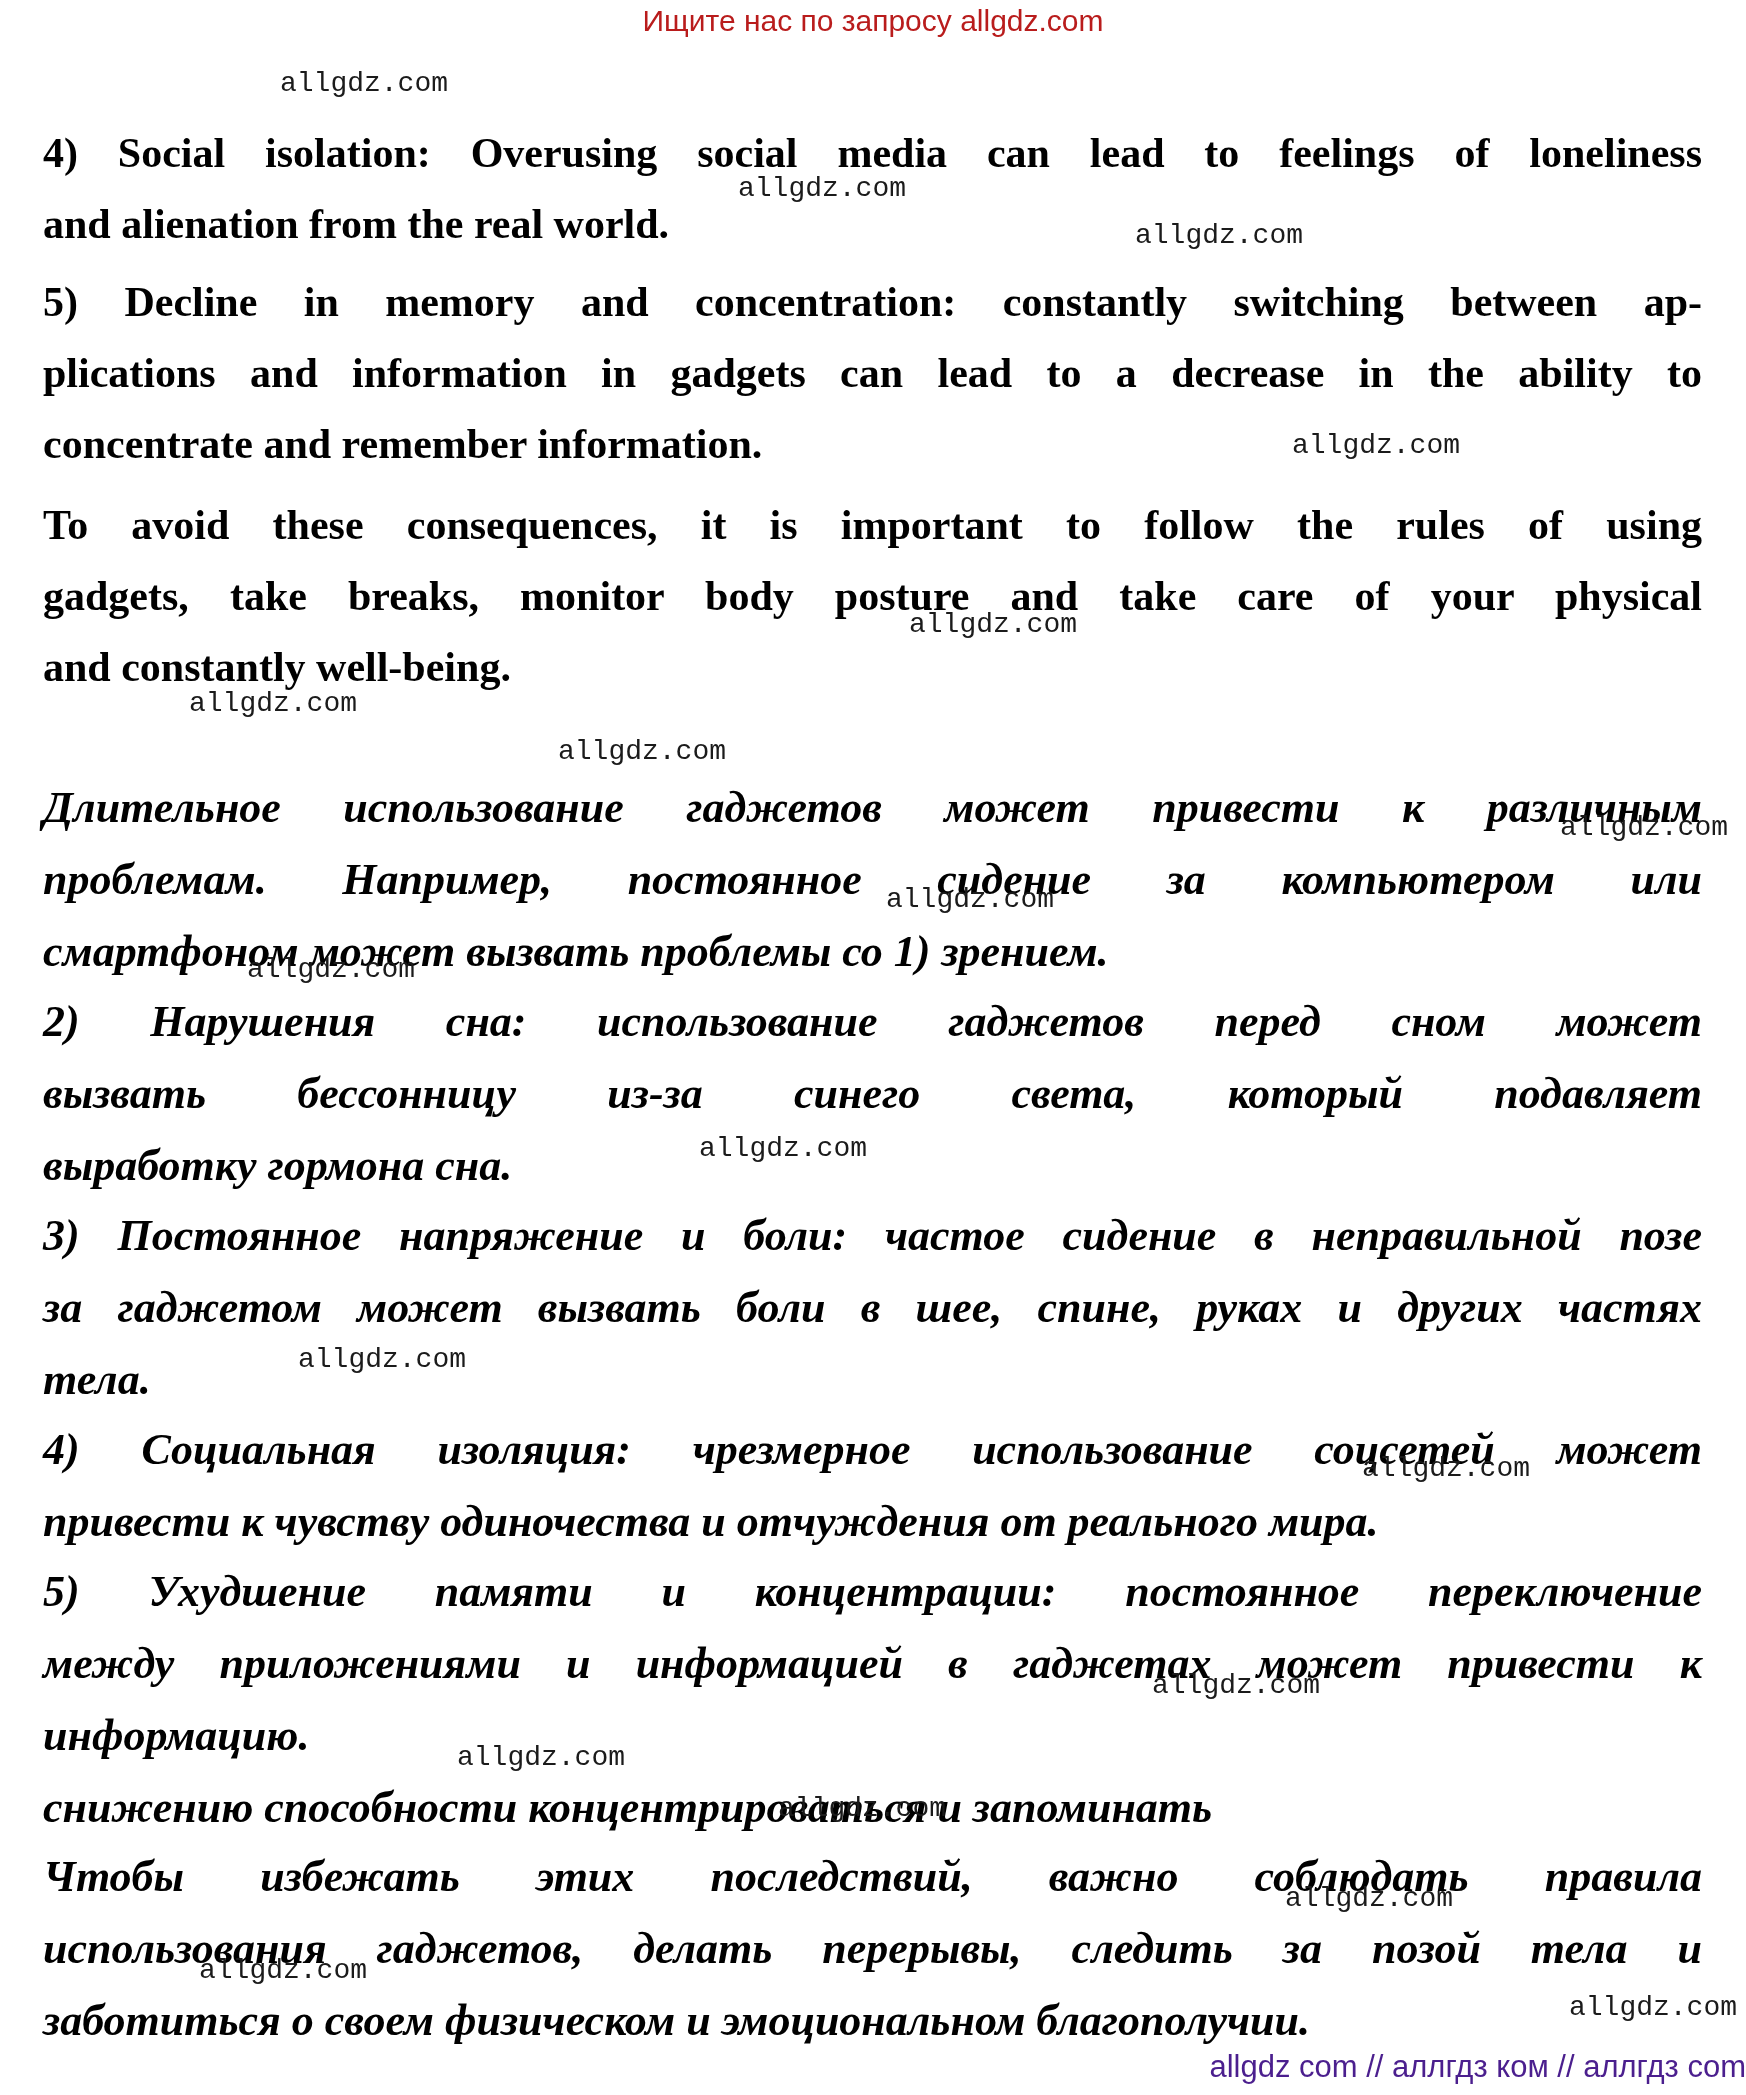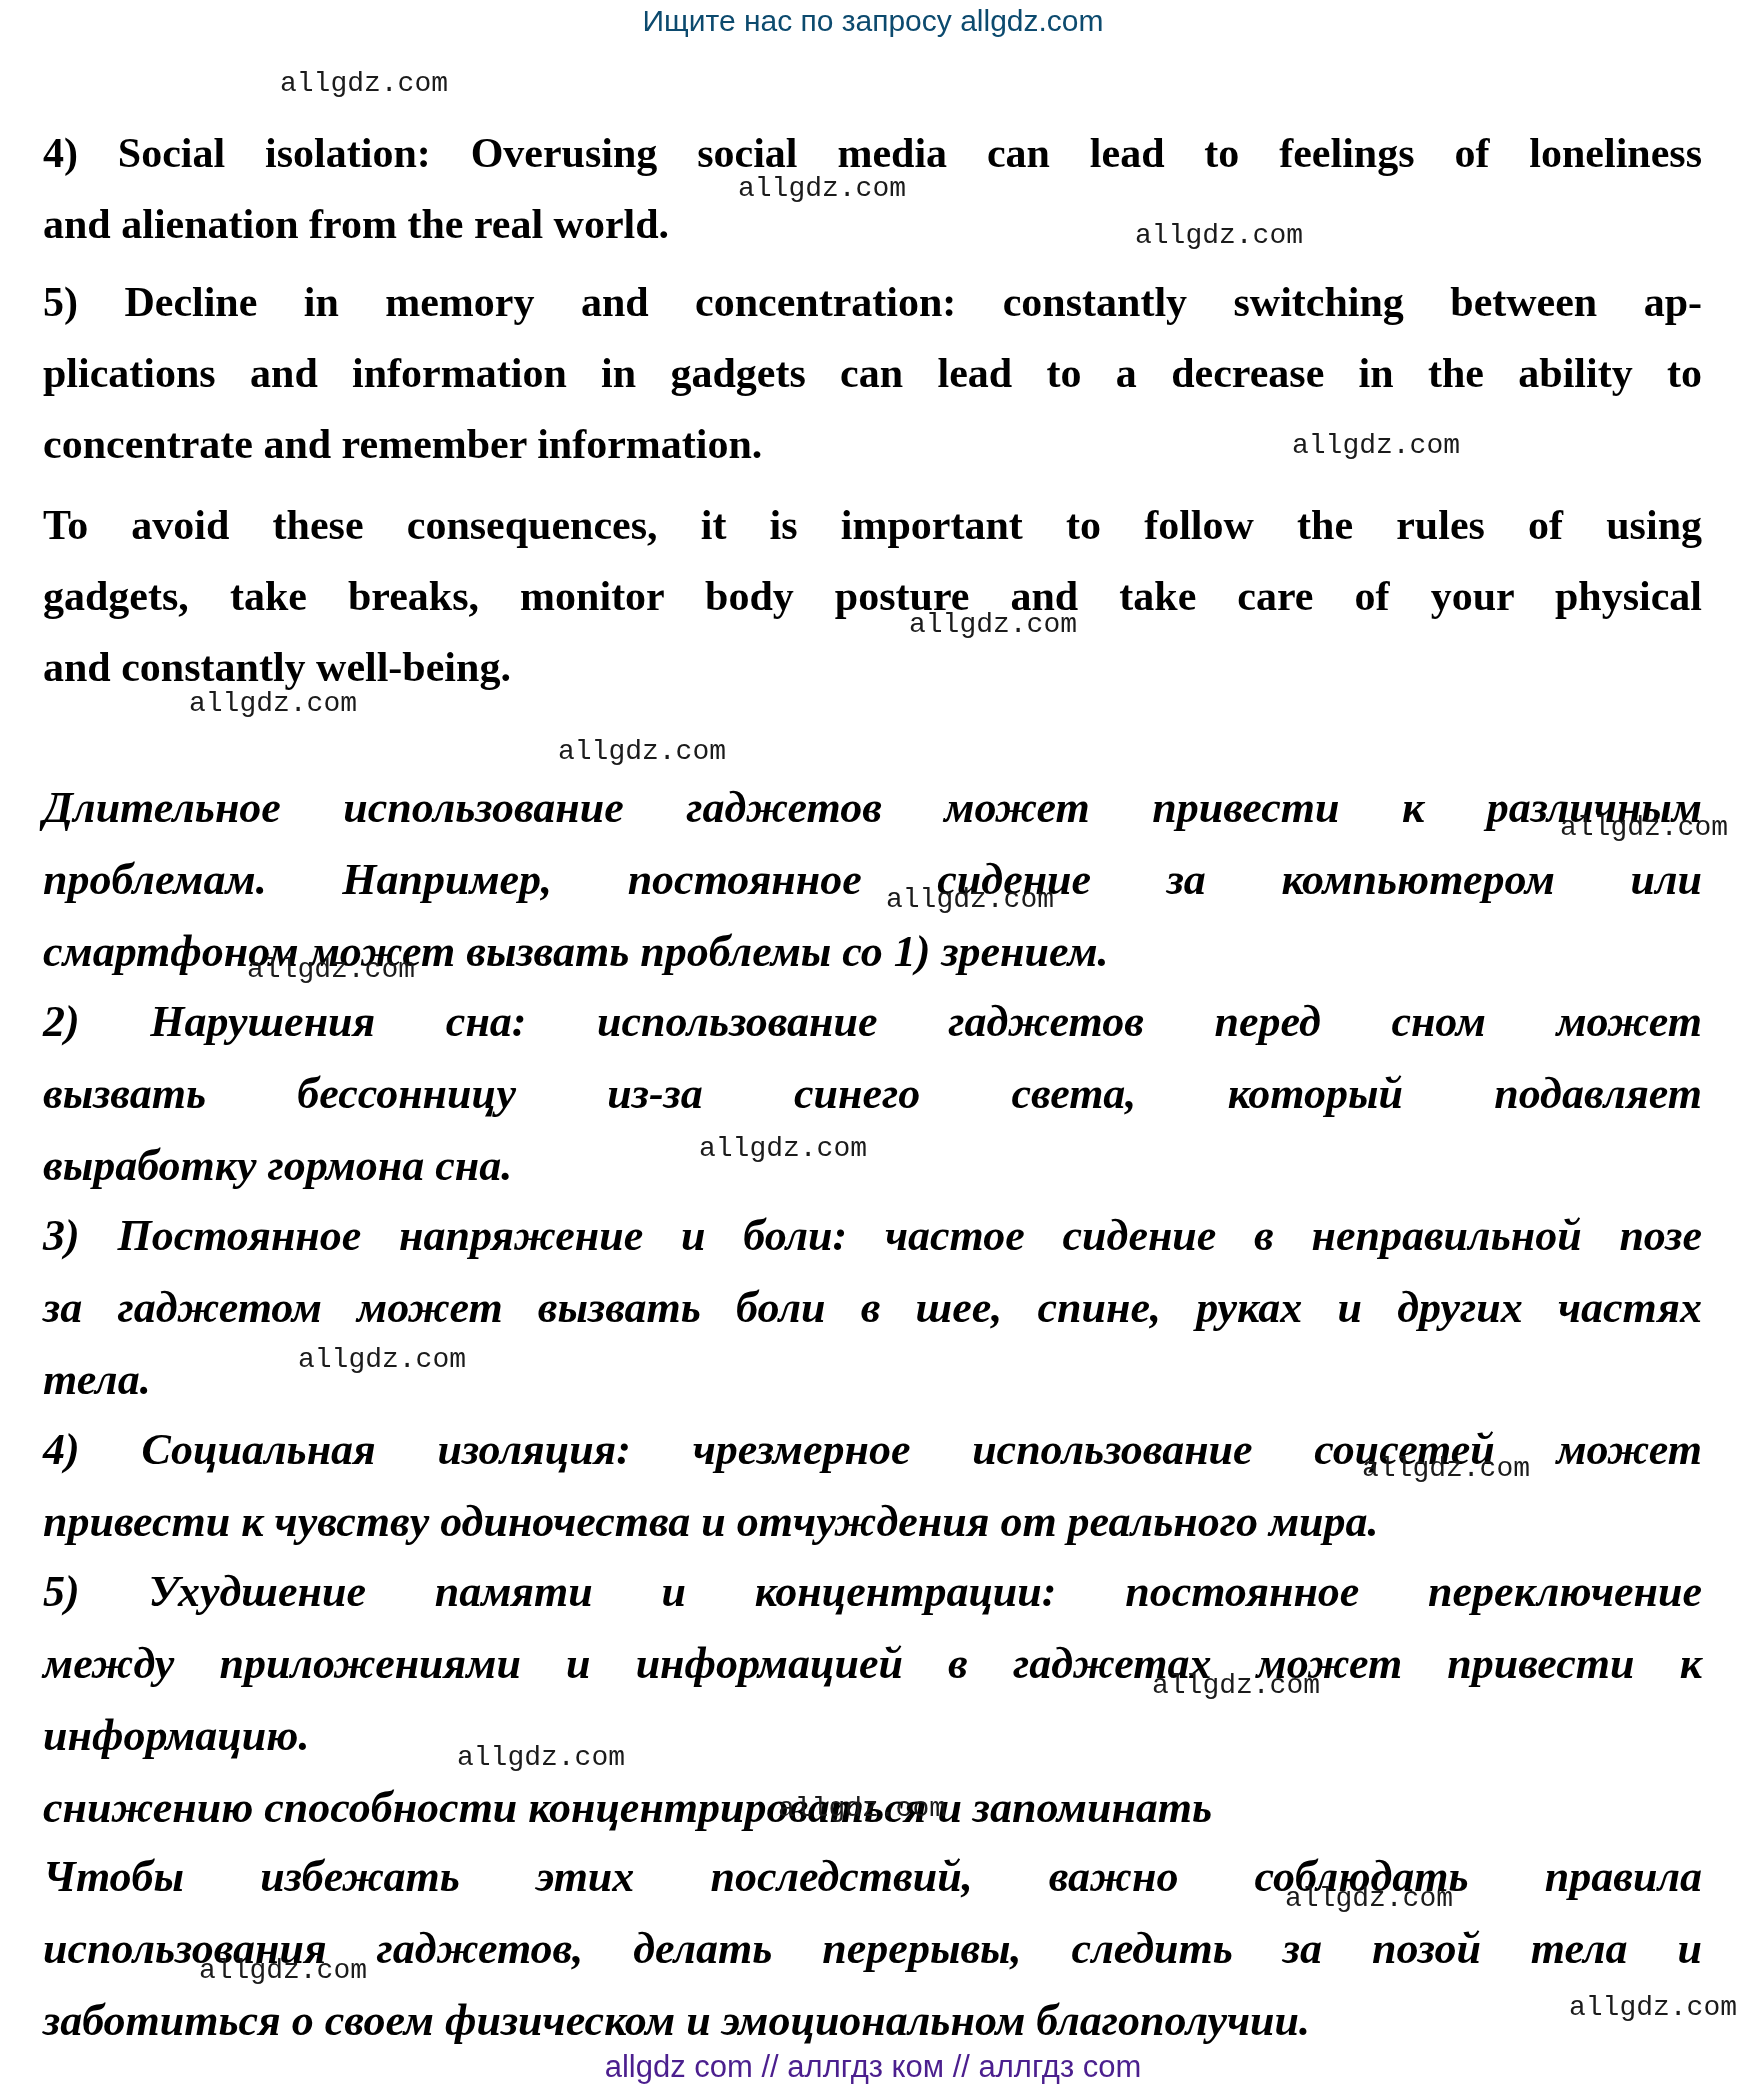--- a/index.html
+++ b/index.html
@@ -14,21 +14,21 @@
   }
   .banner {
     position: absolute;
     left: 0;
     width: 100%;
     text-align: center;
     font-family: "Liberation Sans", sans-serif;
     white-space: nowrap;
   }
   .header-banner { top: 3.7px;  font-size: 30px; }
-  .footer-banner { top: 2049px; font-size: 31px; }
+  .footer-banner { top: 2049px; font-size: 31px; text-align: right; }
   .para {
     position: absolute;
     left: 43px;
     width: 1659px;
     font-weight: bold;
   }
   .para.en { font-size: 42px; line-height: 71px; }
   .para.ru { font-size: 44px; line-height: 72px; font-style: italic; }
   .line {
     text-align: justify;
@@ -41,21 +41,21 @@
     font-size: 28px;
     line-height: 28px;
     white-space: nowrap;
   }
 </style>
 </head>
 <body>
 
 <div class="page">
 
-  <div class="banner header-banner" style="color: #0c4a6e;">Ищите нас по запросу allgdz.com</div>
+  <div class="banner header-banner" style="color: #b91c1c;">Ищите нас по запросу allgdz.com</div>
 
   <div class="para en" style="top:118px">
       <div class="line">4) Social isolation: Overusing social media can lead to feelings of loneliness</div>
       <div class="line">and alienation from the real world.</div>
     </div>
   <div class="para en" style="top:267px">
       <div class="line">5) Decline in memory and concentration: constantly switching between ap-</div>
       <div class="line">plications and information in gadgets can lead to a decrease in the ability to</div>
       <div class="line">concentrate and remember information.</div>
     </div>

